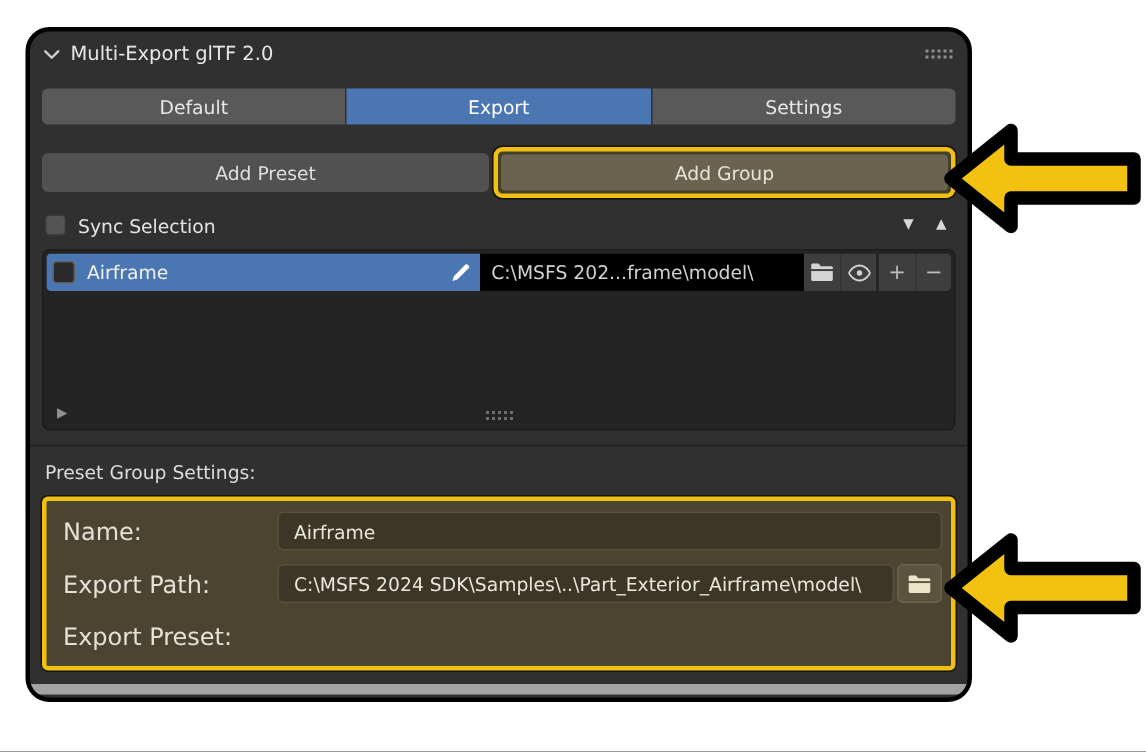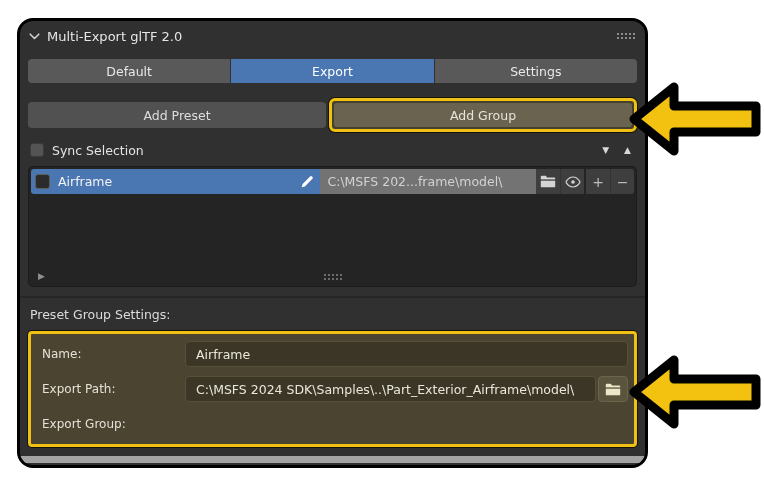--- a/index.html
+++ b/index.html
@@ -54,37 +54,37 @@
   .updown { margin-left: auto; display: flex; gap: 15px; color: #d8d8d8; font-size: 9px; padding-right: 4px; }
 
   
   .list-box { margin: 6px 8px 0; height: 121px; background: #242424;
               border: 1px solid #1c1c1c; border-radius: 5px; position: relative; padding: 2px; }
   .list-row { display: flex; height: 25px; border-radius: 3px; overflow: hidden; }
   .row-left { width: 48%; background: #4a76b2; display: flex; align-items: center; gap: 8px; padding: 0 6px 0 4px; }
   .row-checkbox { width: 15px; height: 15px; background: #2b2b2b; border: 1px solid #5d5d5d; border-radius: 3px; flex-shrink: 0; }
   .row-name { color: #f2f2f2; font-size: 12.5px; }
   .pencil-btn { margin-left: auto; display: flex; align-items: center; }
-  .row-path { flex: 1; background: #737373; color: #d2d2d2; font-size: 12.5px;
+  .row-path { flex: 1; background: #000000; color: #d2d2d2; font-size: 12.5px;
               display: flex; align-items: center; padding: 0 7px; white-space: nowrap; overflow: hidden; }
   .icon-group { display: flex; background: #3e3e3e; }
   .icon-group.sep { margin-left: 2px; }
   .icon-btn { width: 24px; display: flex; align-items: center; justify-content: center;
               color: #bdbdbd; font-size: 14px; }
   .icon-btn + .icon-btn { border-left: 1px solid #333; }
   .list-expand { position: absolute; left: 9px; bottom: 5px; color: #8f8f8f; font-size: 9px; }
   .list-grip { position: absolute; left: 50%; bottom: 6px; transform: translateX(-50%); }
 
   
   .settings-section { margin-top: 9px; border-top: 2px solid #262626; padding: 6px 8px 0; }
   .settings-heading { color: #dcdcdc; font-size: 12.5px; margin: 3px 2px 9px; }
   .hl-box { border: 3px solid #f0c114; border-radius: 4px; box-shadow: 0 0 0 1px #15130a;
             background: #4a4431; padding: 7px 6px; display: flex; flex-direction: column; gap: 9px; }
   .field-row { display: flex; align-items: center; height: 26px; }
-  .field-label { width: 148px; flex-shrink: 0; color: #e4e1d6; font-size: 12px; padding-left: 5px; }
+  .field-label { width: 148px; flex-shrink: 0; color: #e4e1d6; font-size: 16px; padding-left: 5px; }
   .field-input { flex: 1; height: 26px; background: #3b3626; border: 1px solid #57513a;
                  border-radius: 4px; color: #eae7db; font-size: 12.5px;
                  display: flex; align-items: center; padding: 0 10px; white-space: nowrap; overflow: hidden; }
   .folder-btn { width: 30px; height: 26px; margin-left: 2px; background: #5a543e;
                 border: 1px solid #6a6449; border-radius: 4px;
                 display: flex; align-items: center; justify-content: center; flex-shrink: 0; }
   .dd-chevron { margin-left: auto; display: flex; align-items: center; }
 
   
   .export-section { margin-top: 9px; border-top: 7px solid #a3a3a3; padding: 6px 8px; }
@@ -215,21 +215,21 @@
           <span style="display:flex;">
             <svg width="16" height="13" viewBox="0 0 16 13">
                 <path d="M.8 1.6c0-.5.4-.9.9-.9h4l1.5 1.8h7.1c.5 0 .9.4.9.9v8c0 .5-.4.9-.9.9H1.7c-.5 0-.9-.4-.9-.9z" fill="#ece5c9"></path>
                 <rect x="0" y="4.4" width="16" height="1.3" fill="#5a543e"></rect>
               </svg>
           </span>
         </div>
       </div>
 
       <div class="field-row">
-        <span class="field-label">Export Group:</span>
+        <span class="field-label">Export Preset:</span>
       </div>
 
     </div>
   </div>
 
   <div class="export-section">
     <div class="export-btn">
       <span class="export-icon">
         <svg width="16" height="16" viewBox="0 0 16 16" fill="none" stroke="#d5d5d5" stroke-width="1.2">
             <path d="M8 10.2V2.6"></path>

